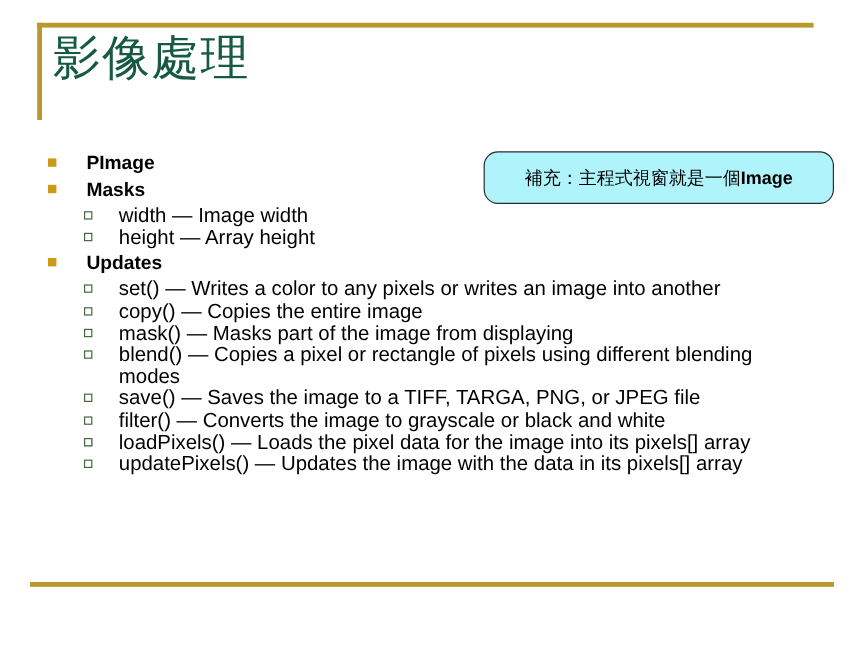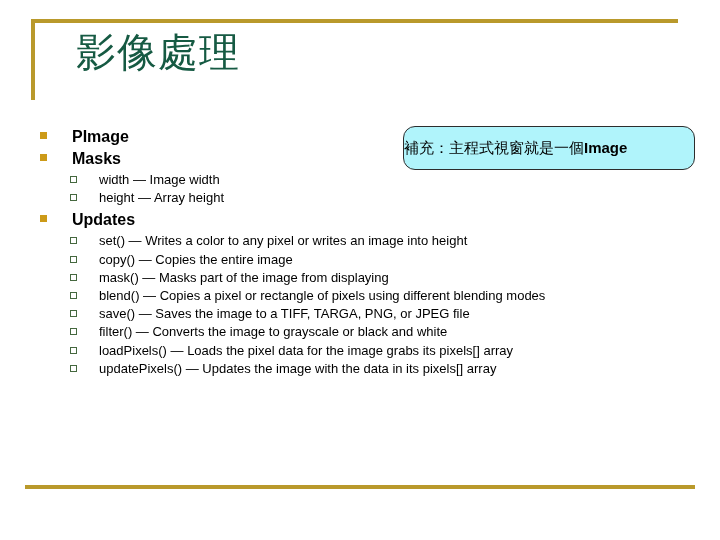--- a/index.html
+++ b/index.html
@@ -46,27 +46,26 @@
     width: 670px;
     height: 4px;
     background: #b9992b;
   }
 
   
   .title {
     position: absolute;
     left: 44px;
     top: 26px;
-    font-family: Liberation Serif, serif;
+    font-family: Liberation Mono, monospace;
     font-size: 40px;
     line-height: 54px;
     color: #165a43;
     letter-spacing: 1px;
     white-space: nowrap;
-    margin-left: 32px;
   }
 
   
   .body {
     position: absolute;
     left: 38px;
     top: 126px;
     width: 644px;
   }
 
@@ -95,21 +94,21 @@
     left: 2px;
     top: 6px;
     width: 7px;
     height: 7px;
     background: #cc9a18;
   }
 
   li.l2 {
     position: relative;
     padding-left: 35px;
-    font-size: 13px;
+    font-size: 17px;
     font-weight: normal;
     color: #000000;
     line-height: 18.2px;
     margin-bottom: 0;
   }
   li.l2 > .bullet2 {
     position: absolute;
     left: 6px;
     top: 5px;
     width: 5px;
@@ -130,20 +129,21 @@
     left: 403px;
     top: 126px;
     width: 292px;
     height: 44px;
     box-sizing: border-box;
     background: #b0f4fb;
     border: 1.5px solid #2d2d2d;
     border-radius: 12px;
     display: flex;
     align-items: center;
+    justify-content: center;
   }
   .callout-text {
     font-family: "DejaVu Sans", "Liberation Sans", sans-serif;
     font-size: 15px;
     color: #000000;
     white-space: nowrap;
     line-height: 1;
   }
   .callout-text b {
     font-family: "Liberation Sans", sans-serif;
@@ -189,21 +189,21 @@
 
       <li class="l1">
         <span class="bullet1"></span>
         <span>Updates</span>
       </li>
 
       <li class="sub-wrap" style="list-style:none">
         <ul class="lvl2">
           <li class="l2">
             <span class="bullet2"></span>
-            <span>set() — Writes a color to any pixel or writes an image into height</span>
+            <span>set() — Writes a color to any pixels or writes an image into another</span>
           </li>
           <li class="l2">
             <span class="bullet2"></span>
             <span>copy() — Copies the entire image</span>
           </li>
           <li class="l2">
             <span class="bullet2"></span>
             <span>mask() — Masks part of the image from displaying</span>
           </li>
           <li class="l2">
@@ -216,21 +216,21 @@
           </li>
           <li class="l2">
             <span class="bullet2"></span>
             <span>filter() — Converts the image to grayscale or black and white</span>
           </li>
           <li class="l2">
             <span class="bullet2"></span>
           </li>
           <li class="l2">
             <span class="bullet2"></span>
-            <span>loadPixels() — Loads the pixel data for the image grabs its pixels[] array</span>
+            <span>loadPixels() — Loads the pixel data for the image into its pixels[] array</span>
           </li>
           <li class="l2">
             <span class="bullet2"></span>
             <span>updatePixels() — Updates the image with the data in its pixels[] array</span>
           </li>
         </ul>
       </li>
 
     </ul>
   </div>

